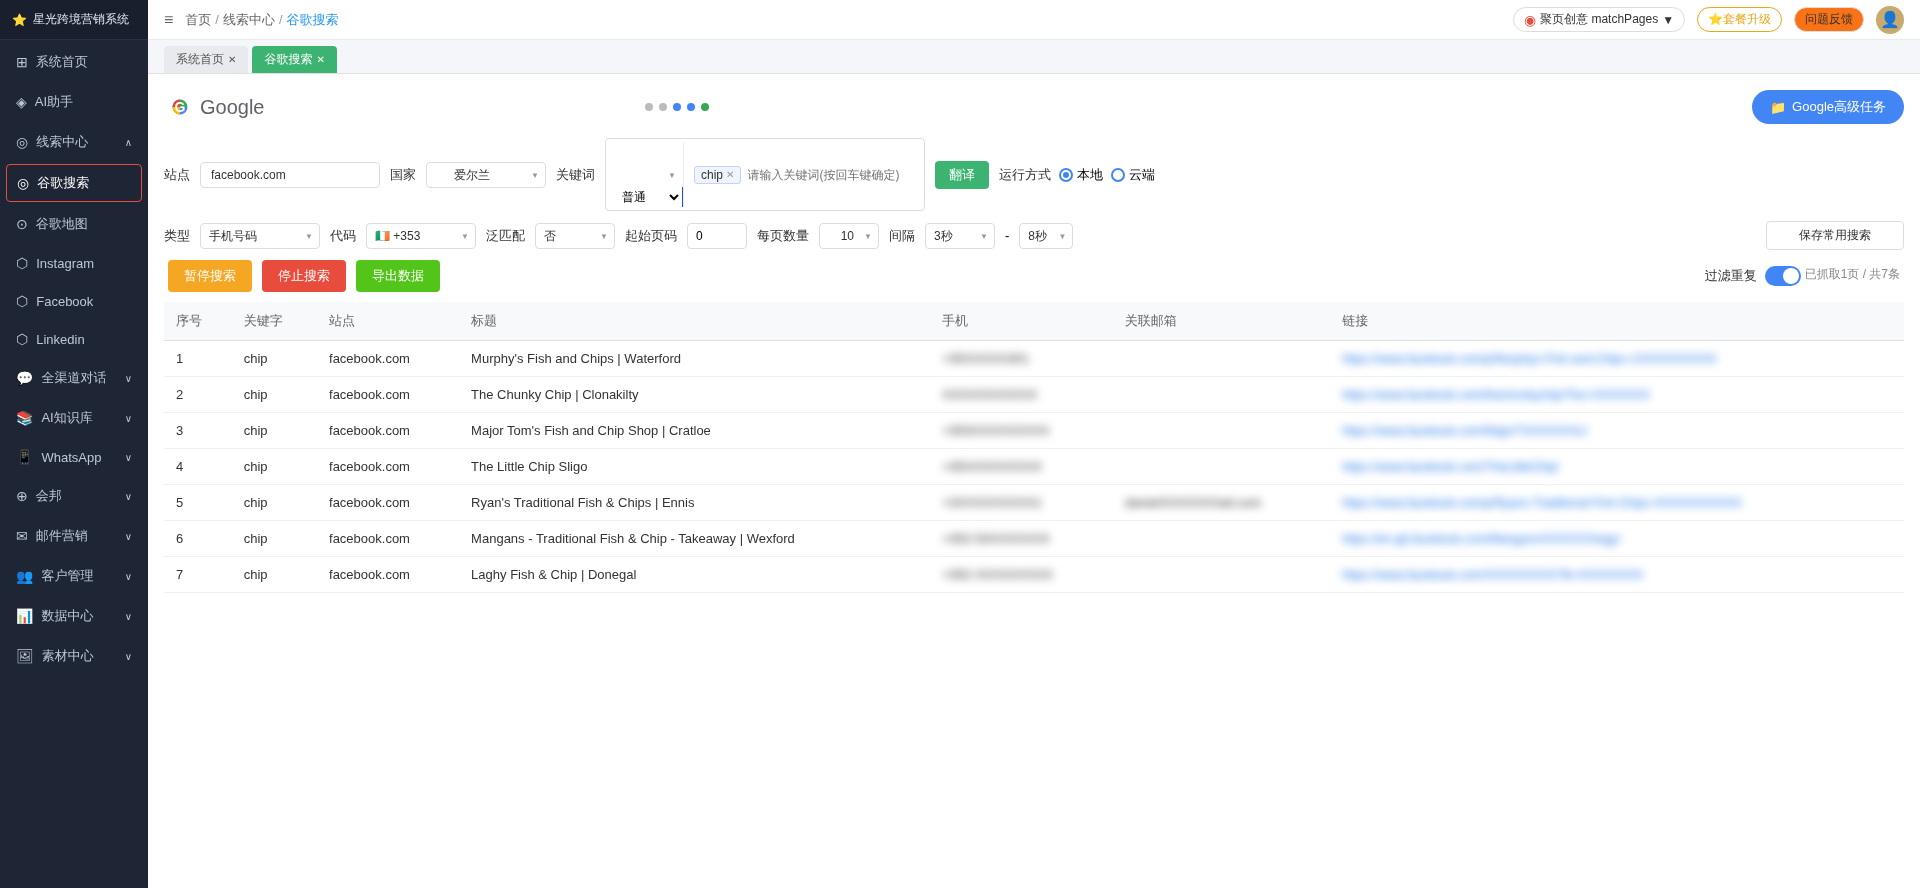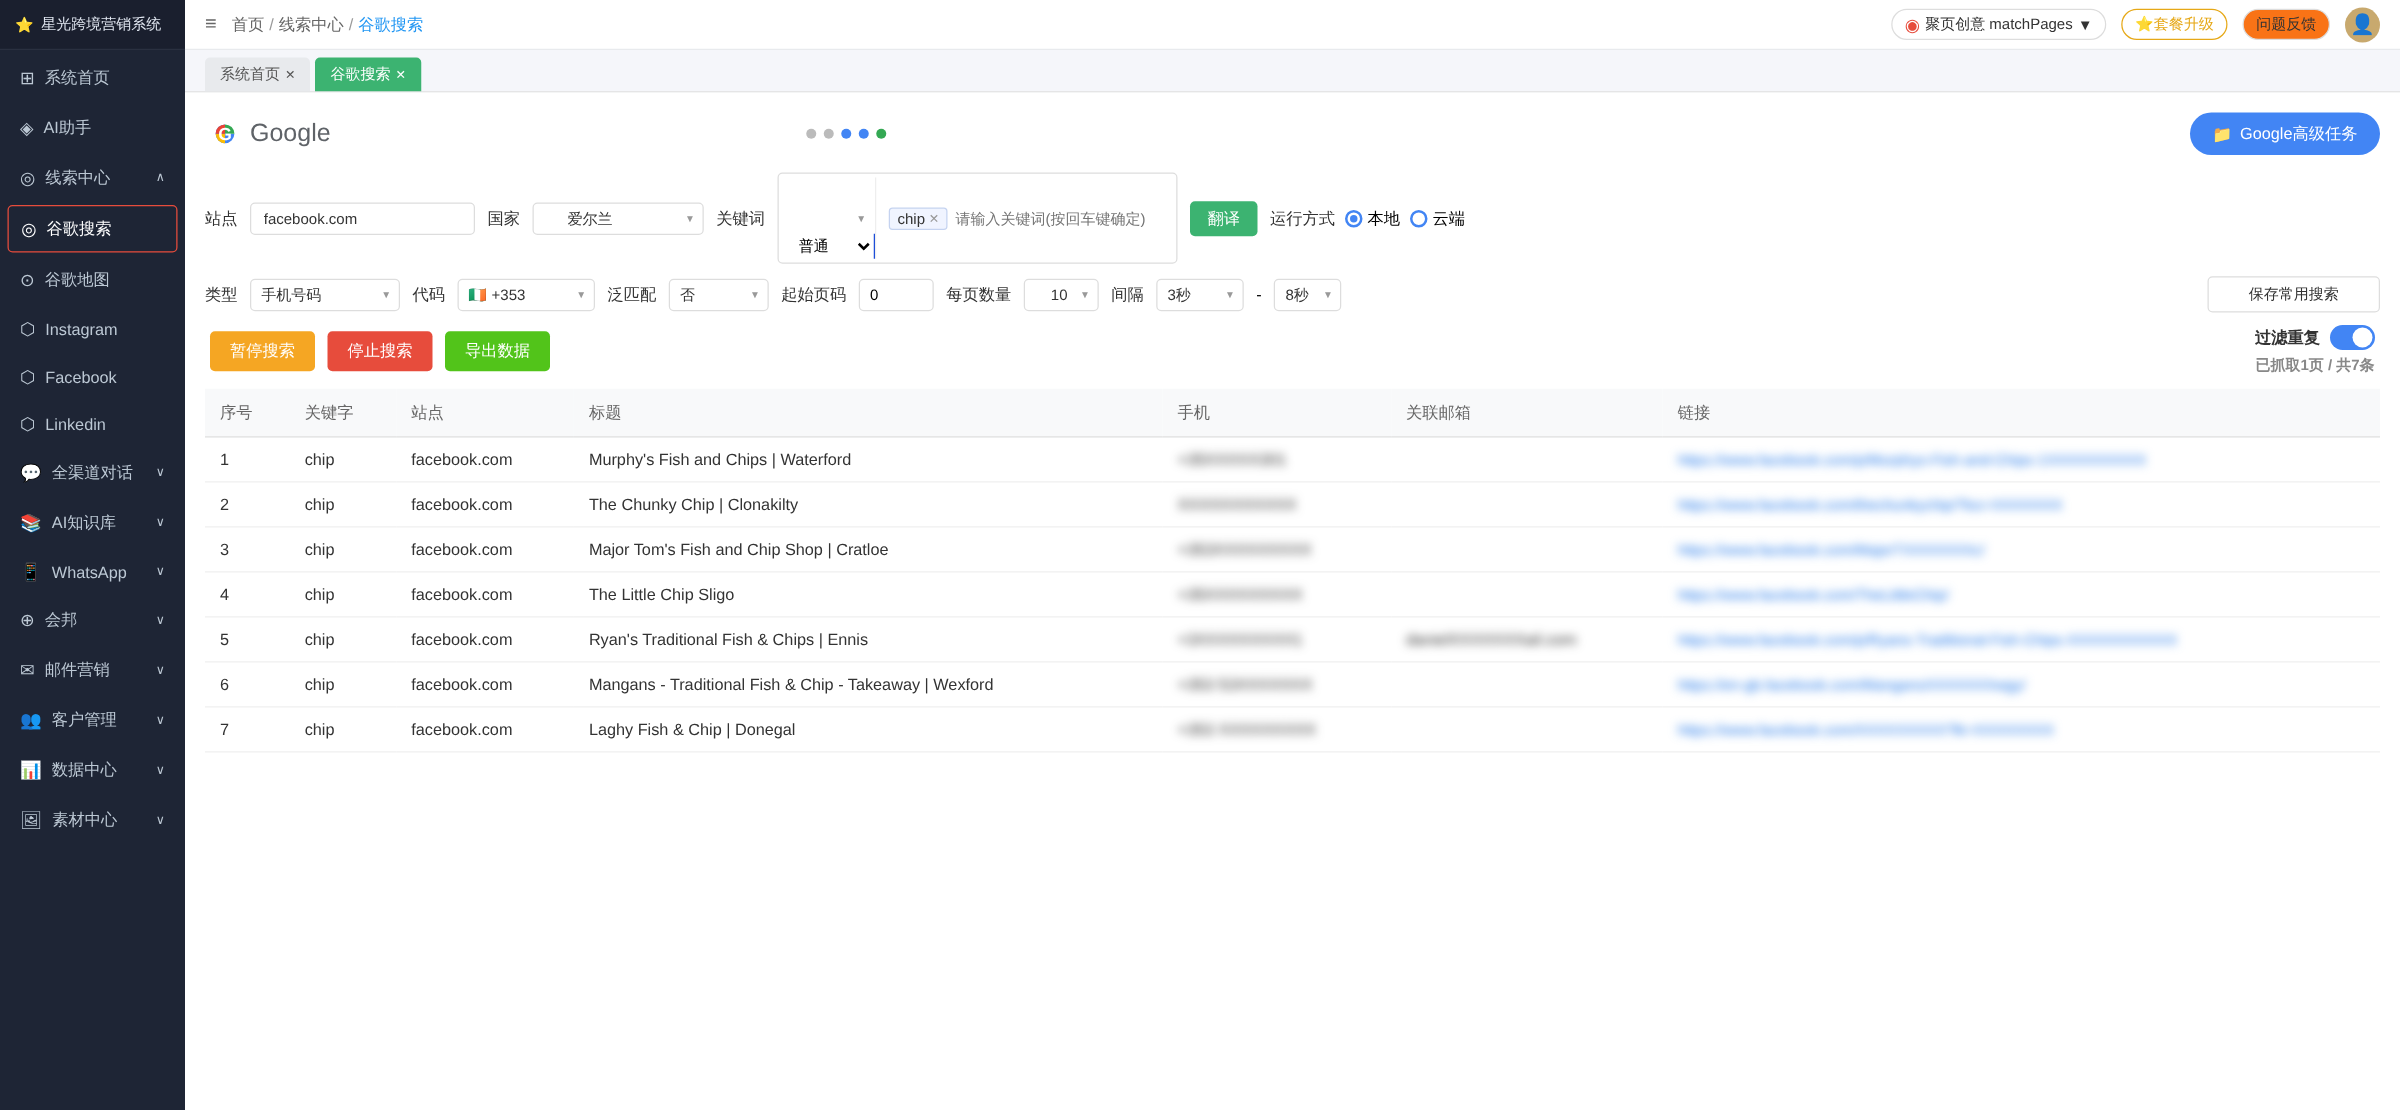--- a/index.html
+++ b/index.html
@@ -399,21 +399,21 @@
         </button>
       </div>
     </div>
 
     <div class="search-row">
       <span class="field-label">站点</span>
       <input class="text-input" type="text" value="facebook.com" style="width: 180px;">
 
       <span class="field-label">国家</span>
       <div class="select-wrapper">
-        <select class="select-input" style="width:137px;padding-left:27px;">
+        <select class="select-input" style="width:120px;padding-left:27px;">
           <option>爱尔兰</option>
         </select>
       </div>
 
       <span class="field-label">关键词</span>
       <div class="keyword-area">
         <div class="select-wrapper" style="border-right:1px solid #eee; margin-right:4px;">
           <select class="keyword-type-select">
             <option>普通</option>
           </select>
@@ -496,21 +496,21 @@
     <div class="action-row">
       <button class="pause-btn">
         <span>暂停搜索</span>
       </button>
       <button class="stop-btn">
         <span>停止搜索</span>
       </button>
       <button class="export-btn">
         <span>导出数据</span>
       </button>
-      <div class="filter-toggle" style="margin-left:auto; display:flex; flex-direction:column; align-items:center; gap:4px;font-weight:bold;">
+      <div class="filter-toggle" style="margin-left:auto; display:flex; flex-direction:row; align-items:flex-start; gap:4px;">
         <div style="display:flex; align-items:center; gap:8px;">
           <span>过滤重复</span>
           <div class="toggle-switch">
             <div class="toggle-knob"></div>
           </div>
         </div>
         <div class="crawl-info">已抓取1页 / 共7条</div>
       </div>
     </div>
 

